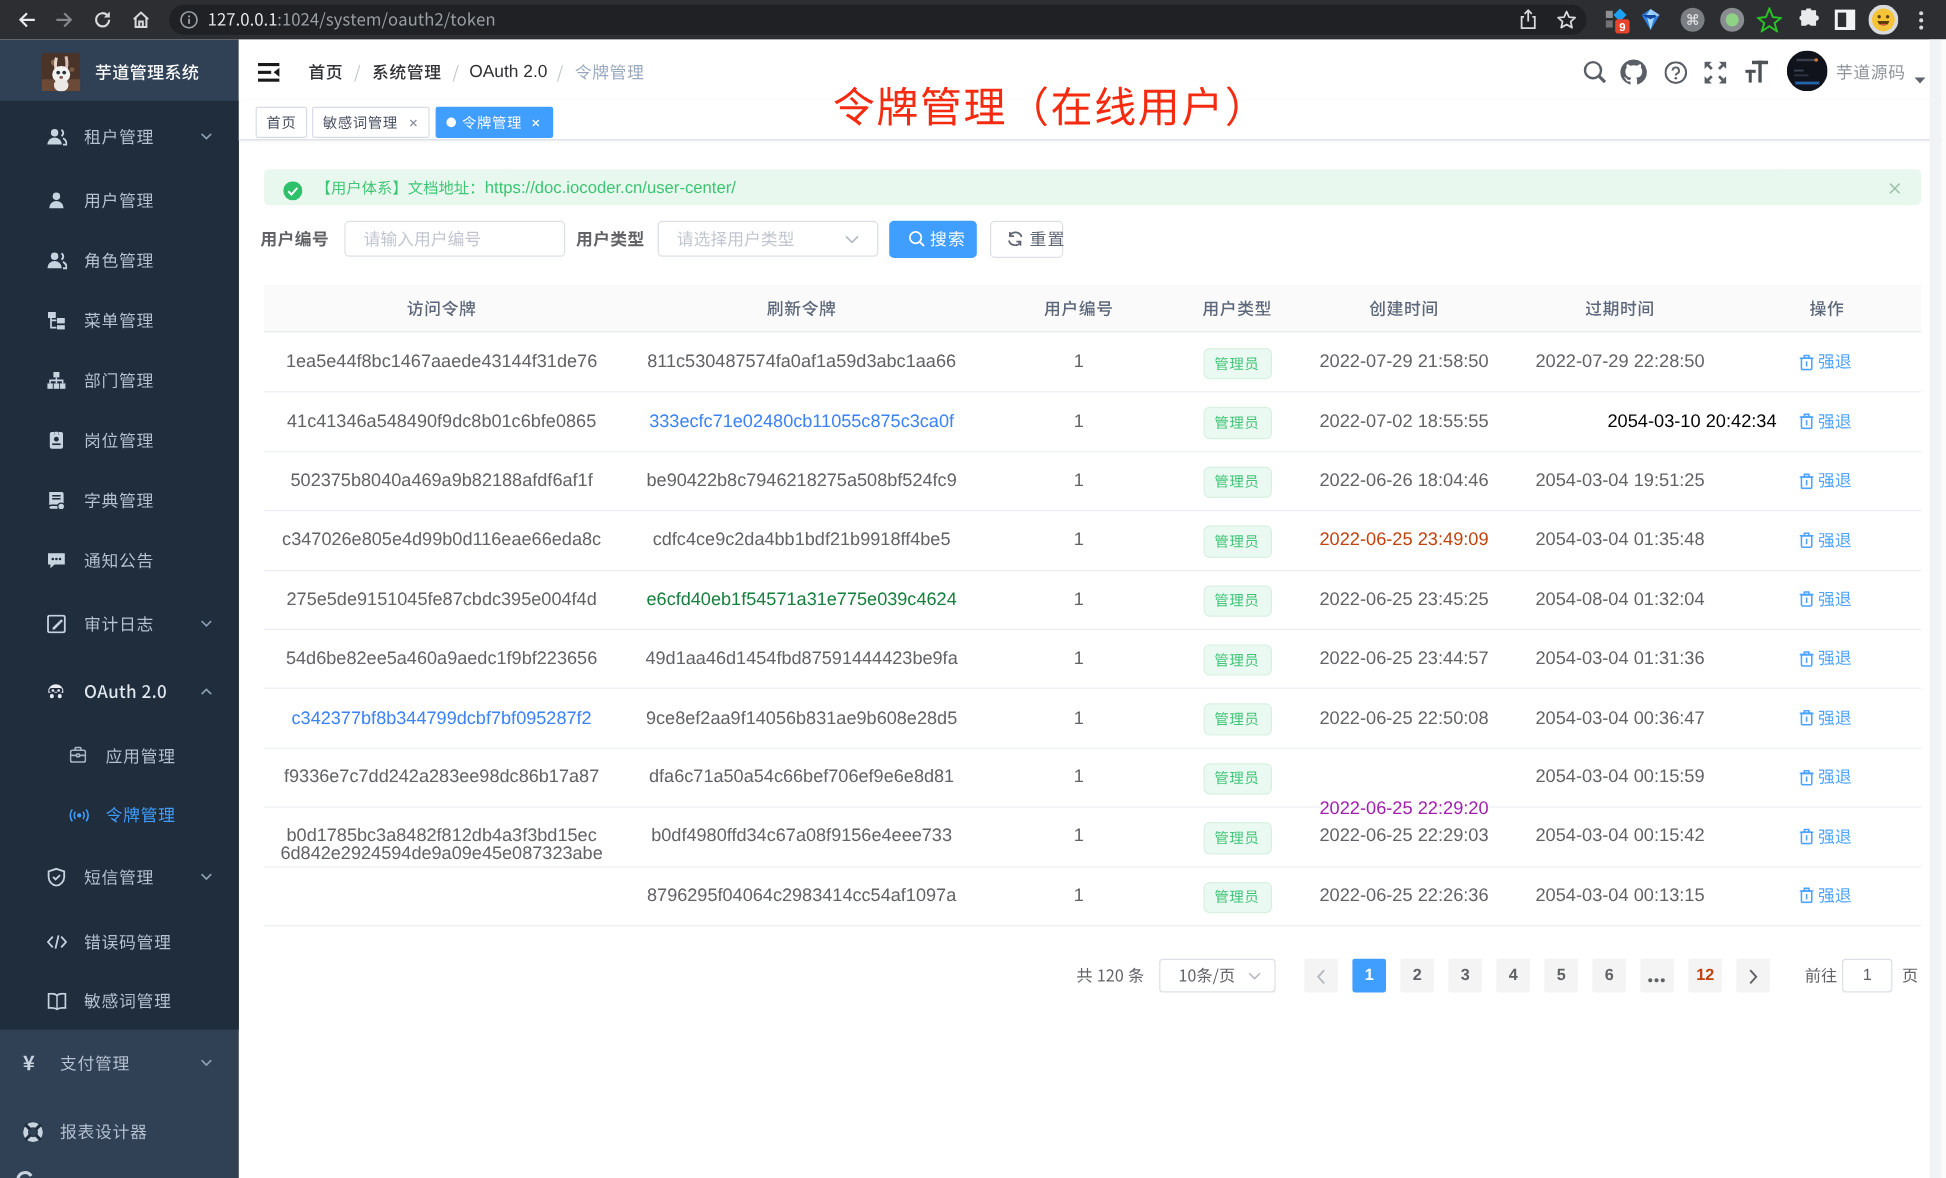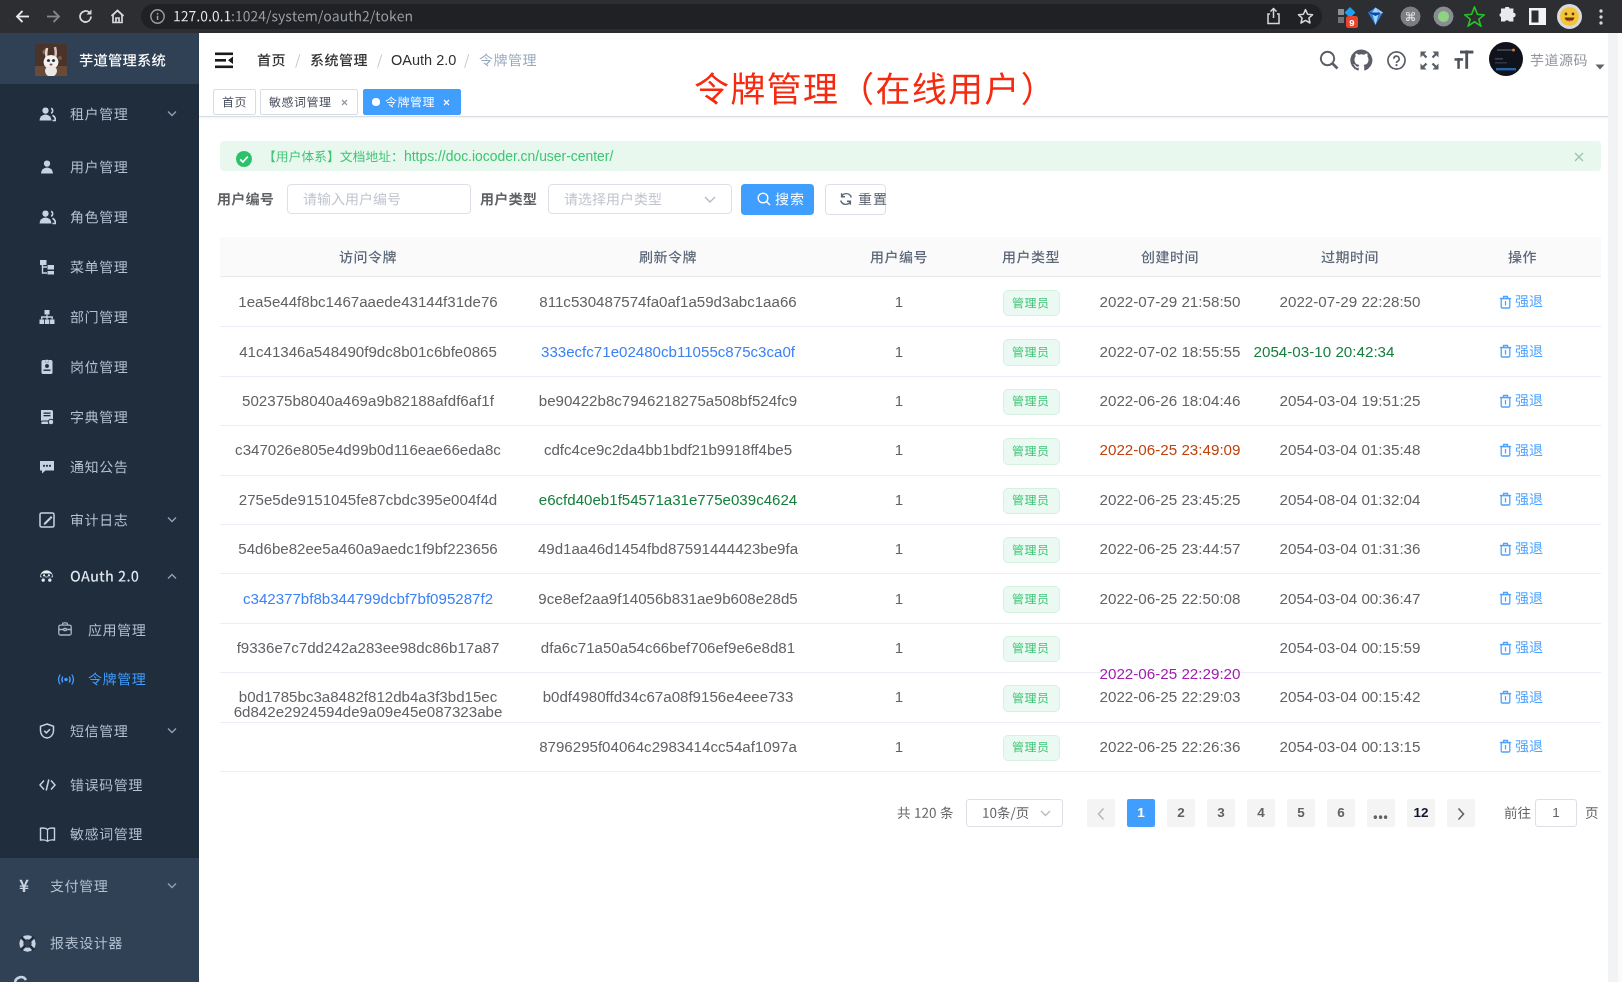--- a/index.html
+++ b/index.html
@@ -734,21 +734,21 @@
 <div style="position:absolute;left:899.0px;top:340.6px;transform:translateX(-50%);font:400 15.1px 'Liberation Sans', sans-serif;color:#606266;line-height:21.1px;white-space:nowrap;letter-spacing:0">1</div>
 <div style="position:absolute;left:1002.5px;top:339.3px;width:57.0px;height:26.5px;background:#eaf9f1;border:1px solid #d7f1e1;border-radius:5px"></div>
 <div style="position:absolute;left:1012.2px;top:346.0px;">
       <svg xmlns="http://www.w3.org/2000/svg" width="37.5" height="15.0" viewBox="0 -10.56 37.5 15.0" style="display:block;overflow:visible" fill="#3ec476">
         <path transform="translate(0.0,0) scale(0.012000,-0.012000)" d="M211 438V-81H287V-47H771V-79H845V168H287V237H792V438ZM771 12H287V109H771ZM440 623C451 603 462 580 471 559H101V394H174V500H839V394H915V559H548C539 584 522 614 507 637ZM287 380H719V294H287ZM167 844C142 757 98 672 43 616C62 607 93 590 108 580C137 613 164 656 189 703H258C280 666 302 621 311 592L375 614C367 638 350 672 331 703H484V758H214C224 782 233 806 240 830ZM590 842C572 769 537 699 492 651C510 642 541 626 554 616C575 640 595 669 612 702H683C713 665 742 618 755 589L816 616C805 640 784 672 761 702H940V758H638C648 781 656 805 663 829Z"></path>
         <path transform="translate(12.5,0) scale(0.012000,-0.012000)" d="M476 540H629V411H476ZM694 540H847V411H694ZM476 728H629V601H476ZM694 728H847V601H694ZM318 22V-47H967V22H700V160H933V228H700V346H919V794H407V346H623V228H395V160H623V22ZM35 100 54 24C142 53 257 92 365 128L352 201L242 164V413H343V483H242V702H358V772H46V702H170V483H56V413H170V141C119 125 73 111 35 100Z"></path>
         <path transform="translate(25.0,0) scale(0.012000,-0.012000)" d="M268 730H735V616H268ZM190 795V551H817V795ZM455 327V235C455 156 427 49 66 -22C83 -38 106 -67 115 -84C489 0 535 129 535 234V327ZM529 65C651 23 815 -42 898 -84L936 -20C850 21 685 82 566 120ZM155 461V92H232V391H776V99H856V461Z"></path>
       </svg>
     </div>
 <div style="position:absolute;left:1170.0px;top:340.5px;transform:translateX(-50%);font:400 15.2px 'Liberation Sans', sans-serif;color:#606266;line-height:21.2px;white-space:nowrap;letter-spacing:0">2022-07-02 18:55:55</div>
-<div style="position:absolute;left:1324px;top:340.5px;transform:translateX(-50%);font:400 15.2px 'Liberation Sans', sans-serif;color:#15803d;line-height:21.2px;white-space:nowrap;letter-spacing:0">2054-03-10 20:42:34</div>
+<div style="position:absolute;left:1410px;top:340.5px;transform:translateX(-50%);font:400 15.2px 'Liberation Sans', sans-serif;color:#000000;line-height:21.2px;white-space:nowrap;letter-spacing:0">2054-03-10 20:42:34</div>
 <svg style="position:absolute;left:1498.5px;top:344.1px;" width="13" height="14" viewBox="0 0 13 14" xmlns="http://www.w3.org/2000/svg">
       <g stroke="#4da3ff" stroke-width="1.3" fill="none">
         <rect x="2.2" y="3.5" width="8.6" height="9.5" rx="1"></rect>
         <path d="M0.8 3.5 h11.4"></path>
         <path d="M4.6 3.3 v-2 h3.8 v2"></path>
         <path d="M6.5 6 v4.5"></path>
       </g>
     </svg>
 <div style="position:absolute;left:1515.0px;top:343.8px;">
       <svg xmlns="http://www.w3.org/2000/svg" width="28.0" height="17.5" viewBox="0 -12.32 28.0 17.5" style="display:block;overflow:visible" fill="#4da3ff">
@@ -1014,21 +1014,21 @@
 <div style="position:absolute;left:1221.0px;top:803.2px;transform:translateX(-50%);font:600 13.5px 'Liberation Sans', sans-serif;color:#606266;line-height:19.5px;white-space:nowrap;letter-spacing:0">3</div>
 <div style="position:absolute;left:1247.0px;top:799.0px;width:28.0px;height:28.0px;background:#f4f4f5;border-radius:2px"></div>
 <div style="position:absolute;left:1261.0px;top:803.2px;transform:translateX(-50%);font:600 13.5px 'Liberation Sans', sans-serif;color:#606266;line-height:19.5px;white-space:nowrap;letter-spacing:0">4</div>
 <div style="position:absolute;left:1287.0px;top:799.0px;width:28.0px;height:28.0px;background:#f4f4f5;border-radius:2px"></div>
 <div style="position:absolute;left:1301.0px;top:803.2px;transform:translateX(-50%);font:600 13.5px 'Liberation Sans', sans-serif;color:#606266;line-height:19.5px;white-space:nowrap;letter-spacing:0">5</div>
 <div style="position:absolute;left:1327.0px;top:799.0px;width:28.0px;height:28.0px;background:#f4f4f5;border-radius:2px"></div>
 <div style="position:absolute;left:1341.0px;top:803.2px;transform:translateX(-50%);font:600 13.5px 'Liberation Sans', sans-serif;color:#606266;line-height:19.5px;white-space:nowrap;letter-spacing:0">6</div>
 <div style="position:absolute;left:1367.0px;top:799.0px;width:28.0px;height:28.0px;background:#f4f4f5;border-radius:2px"></div>
 <div style="position:absolute;left:1367px;top:810px;width:28px;text-align:center;color:#606266;font:700 12px 'Liberation Sans',sans-serif;letter-spacing:1px">•••</div>
 <div style="position:absolute;left:1407.0px;top:799.0px;width:28.0px;height:28.0px;background:#f4f4f5;border-radius:2px"></div>
-<div style="position:absolute;left:1421.0px;top:803.2px;transform:translateX(-50%);font:600 13.5px 'Liberation Sans', sans-serif;color:#0f172a;line-height:19.5px;white-space:nowrap;letter-spacing:0">12</div>
+<div style="position:absolute;left:1421.0px;top:803.2px;transform:translateX(-50%);font:600 13.5px 'Liberation Sans', sans-serif;color:#c2410c;line-height:19.5px;white-space:nowrap;letter-spacing:0">12</div>
 <div style="position:absolute;left:1447.0px;top:799.0px;width:28.0px;height:28.0px;background:#f4f4f5;border-radius:2px"></div>
 <svg style="position:absolute;left:1457.0px;top:806.5px;" width="8" height="14" viewBox="0 0 8 14" xmlns="http://www.w3.org/2000/svg">
       <path d="M1.5 1.5 L6.5 7 L1.5 12.5" stroke="#606266" stroke-width="1.6" fill="none"></path>
     </svg>
 <div style="position:absolute;left:1504.0px;top:805.9px;">
       <svg xmlns="http://www.w3.org/2000/svg" width="27.0" height="16.9" viewBox="0 -11.88 27.0 16.9" style="display:block;overflow:visible" fill="#606266">
         <path transform="translate(0.0,0) scale(0.013500,-0.013500)" d="M604 514V104H674V514ZM807 544V14C807 -1 802 -5 786 -5C769 -6 715 -6 654 -4C665 -24 677 -56 681 -76C758 -77 809 -75 839 -63C870 -51 881 -30 881 13V544ZM723 845C701 796 663 730 629 682H329L378 700C359 740 316 799 278 841L208 816C244 775 281 721 300 682H53V613H947V682H714C743 723 775 773 803 819ZM409 301V200H187V301ZM409 360H187V459H409ZM116 523V-75H187V141H409V7C409 -6 405 -10 391 -10C378 -11 332 -11 281 -9C291 -28 302 -57 307 -76C374 -76 419 -75 446 -63C474 -52 482 -32 482 6V523Z"></path>
         <path transform="translate(13.5,0) scale(0.013500,-0.013500)" d="M249 838C207 767 121 683 44 632C56 617 76 587 84 570C171 630 263 724 320 810ZM548 819C582 767 617 697 631 653L704 682C689 726 651 793 616 844ZM269 615C213 512 120 409 31 343C44 325 65 286 72 269C107 298 142 333 177 371V-80H254V464C285 505 313 547 336 589ZM349 649V578H603V352H385V281H603V23H320V-49H958V23H681V281H900V352H681V578H932V649Z"></path>
       </svg>
     </div>

